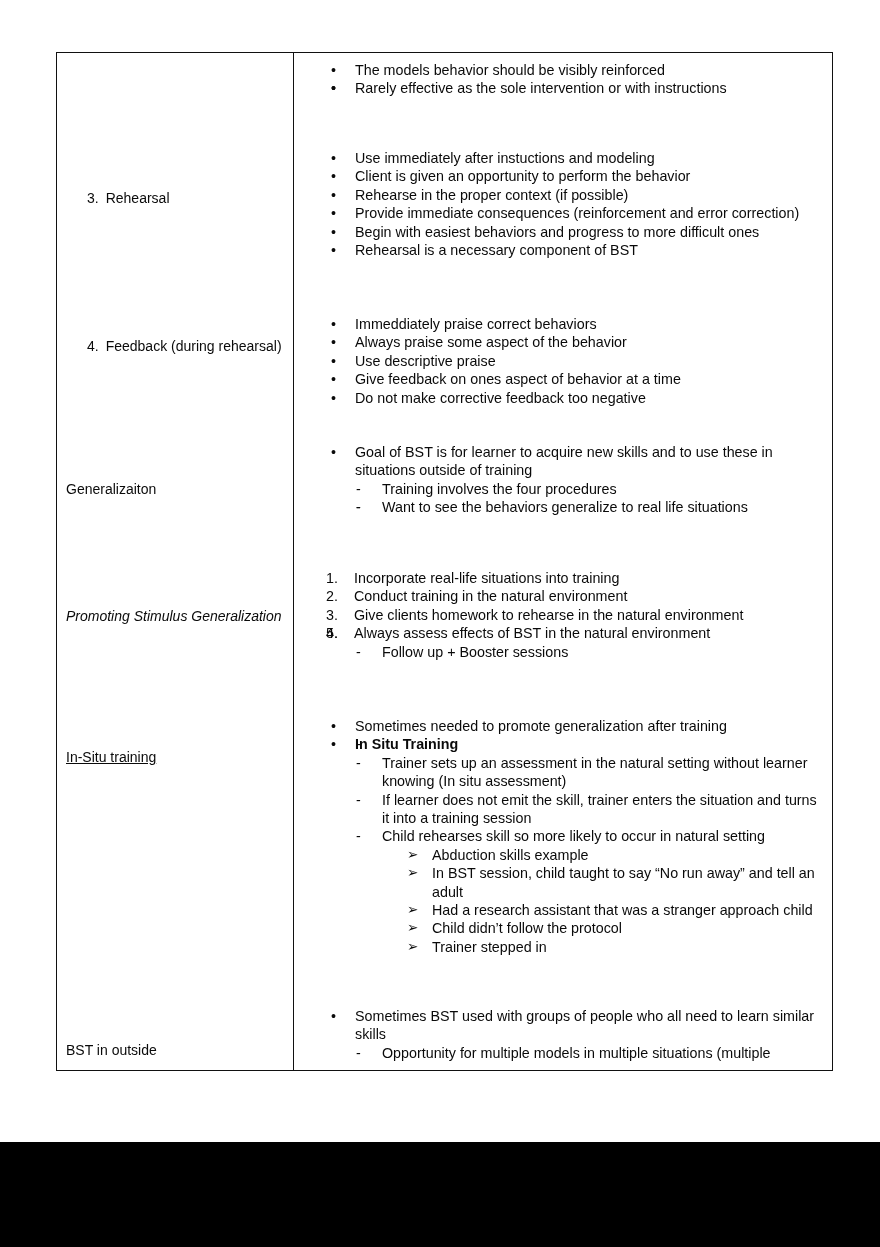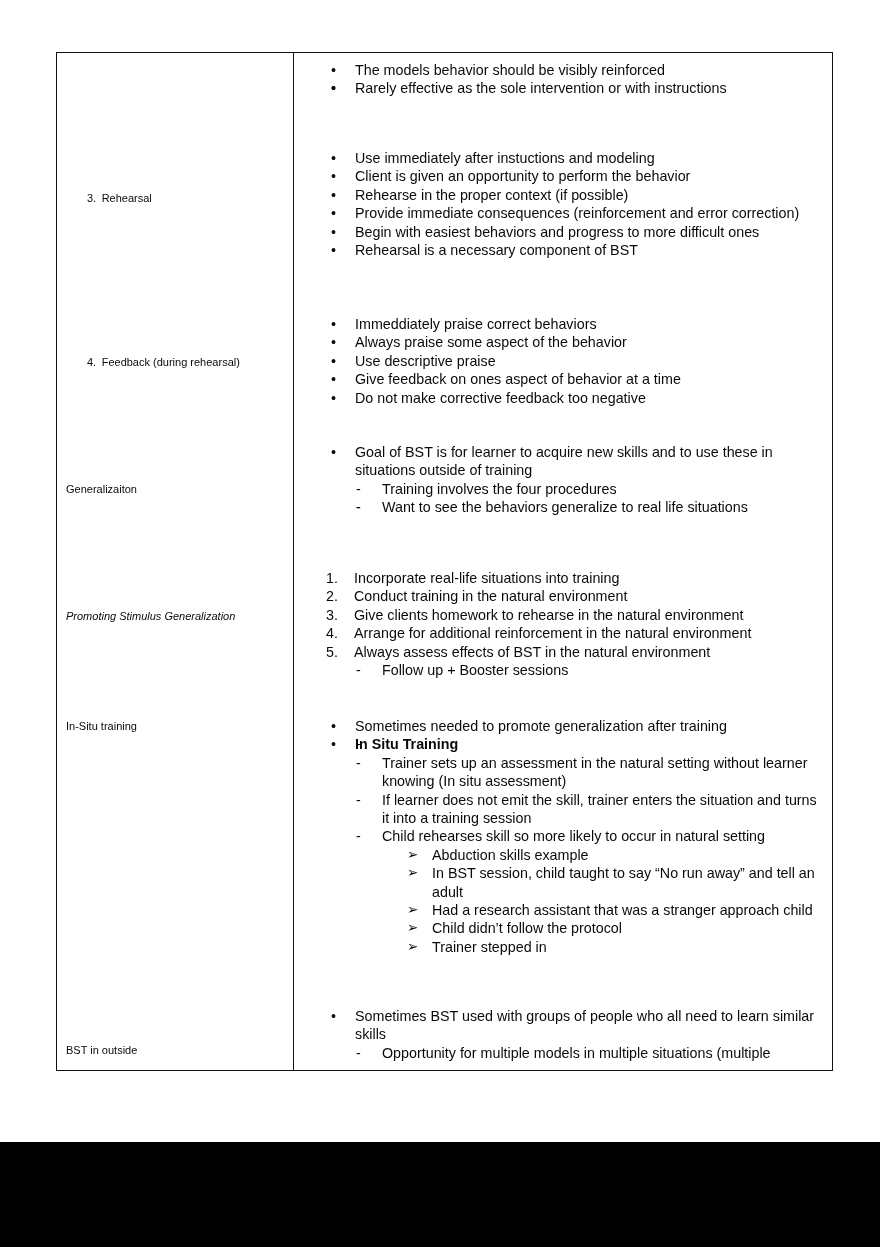--- a/index.html
+++ b/index.html
@@ -58,21 +58,21 @@
   .col-right {
     flex: 1 1 auto;
     position: relative;
   }
 
   
   .row-label {
     position: absolute;
     left: 9px;
     width: 222px;
-    font-size: 11px;
+    font-size: 14px;
     line-height: 18.4px;
     color: #0a0a0a;
     white-space: pre-line;
   }
   .row-label.numbered {
     left: 30px;
     width: 200px;
     padding-left: 26px;
     text-indent: -26px;
   }
@@ -152,24 +152,24 @@
   .bold { font-weight: bold; }
   .txt { display: inline; text-align: right; }
 </style>
 </head>
 <body>
 
 <div id="page-sheet">
   <div id="notes-table">
     <div class="col-left">
         <div class="row-label numbered" style="top: 136px;">3. Rehearsal</div>
-        <div class="row-label numbered" style="top: 300px;">4. Feedback (during rehearsal)</div>
+        <div class="row-label numbered" style="top: 284px;">4. Feedback (during rehearsal)</div>
         <div class="row-label" style="top: 427px;">Generalizaiton</div>
         <div class="row-label" style="top: 554px; font-style: italic;">Promoting Stimulus Generalization</div>
-        <div class="row-label" style="top: 664px;">In-Situ training</div>
+        <div class="row-label" style="top: 695px; text-decoration: underline;">In-Situ training</div>
         <div class="row-label" style="top: 988px;">BST in outside</div>
       </div>
     <div class="col-right">
         <div class="content-block" style="top: 8px;">
           <ul class="lvl lvl1">
             <li class="item"><span class="marker">•</span><span class="txt">The models behavior should be visibly reinforced</span></li>
             <li class="item"><span class="marker">•</span></li>
             <li class="item"><span class="marker">•</span><span class="txt">Rarely effective as the sole intervention or with instructions</span></li>
           </ul>
         </div>
@@ -200,21 +200,21 @@
             <li class="item"><span class="marker">-</span><span class="txt">Training involves the four procedures</span></li>
             <li class="item"><span class="marker">-</span></li>
             <li class="item"><span class="marker">-</span><span class="txt">Want to see the behaviors generalize to real life situations</span></li>
           </ul>
         </div>
         <div class="content-block" style="top: 516px;">
           <ul class="lvl lvl1num">
             <li class="item"><span class="marker">1.</span><span class="txt">Incorporate real-life situations into training</span></li>
             <li class="item"><span class="marker">2.</span><span class="txt">Conduct training in the natural environment</span></li>
             <li class="item"><span class="marker">3.</span><span class="txt">Give clients homework to rehearse in the natural environment</span></li>
-            <li class="item"><span class="marker">4.</span><span class="txt">Arrange for additional reinforcement in the natural environment</span></li>
+            <li class="item"><span class="marker">4.</span></li>
             <li class="item"><span class="marker">5.</span><span class="txt">Always assess effects of BST in the natural environment</span></li>
           </ul>
           <ul class="lvl lvl2">
             <li class="item"><span class="marker">-</span><span class="txt">Follow up + Booster sessions</span></li>
           </ul>
         </div>
         <div class="content-block" style="top: 664px;">
           <ul class="lvl lvl1">
             <li class="item"><span class="marker">•</span><span class="txt">Sometimes needed to promote generalization after training</span></li>
           </ul>

